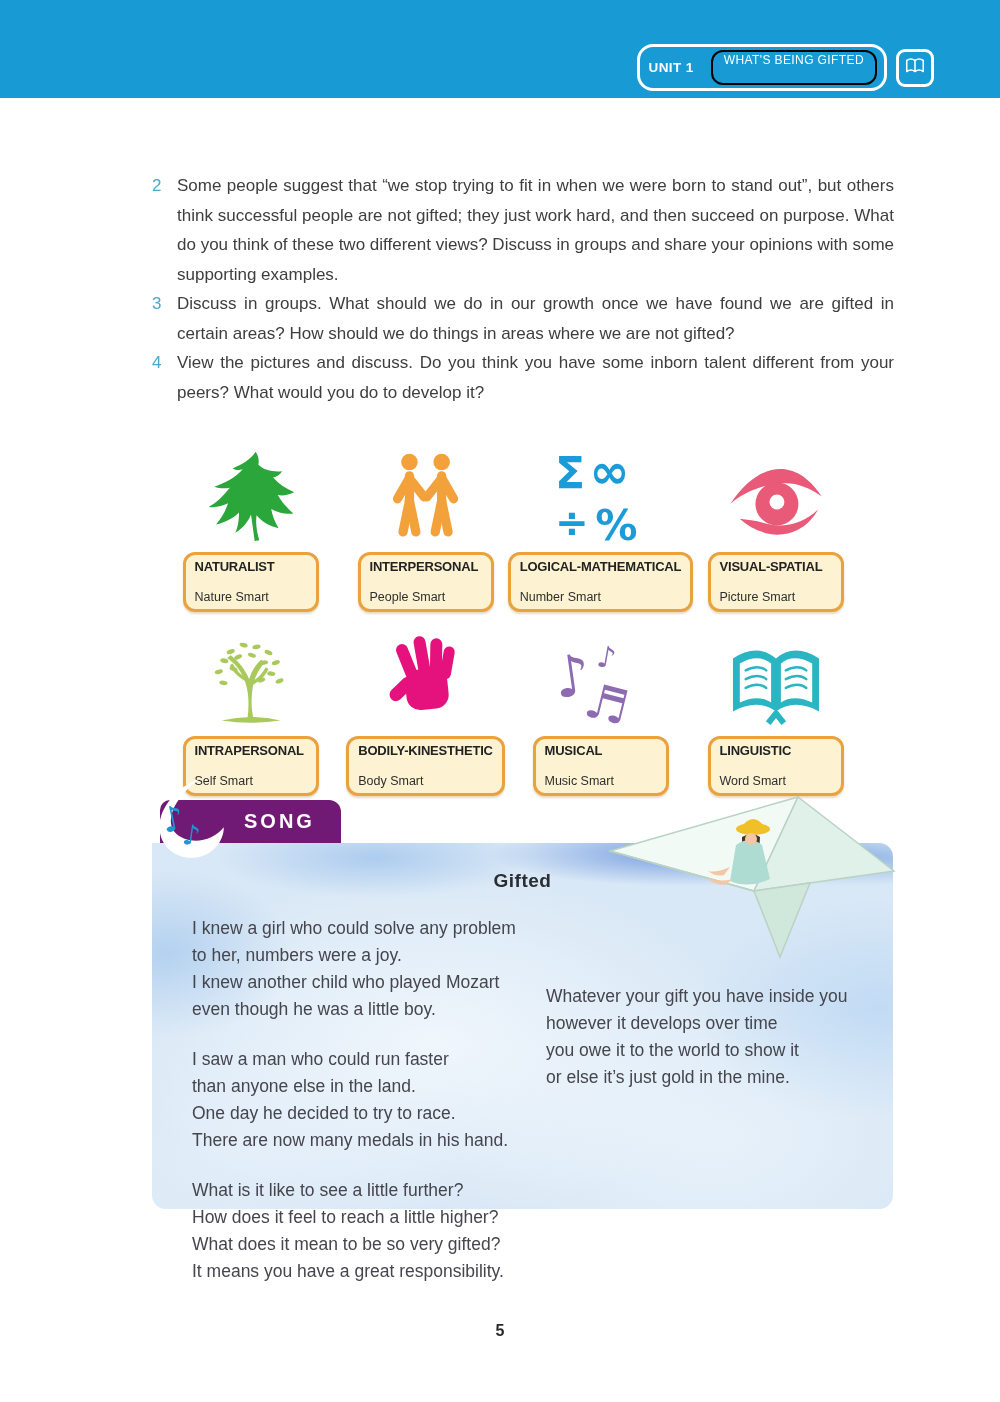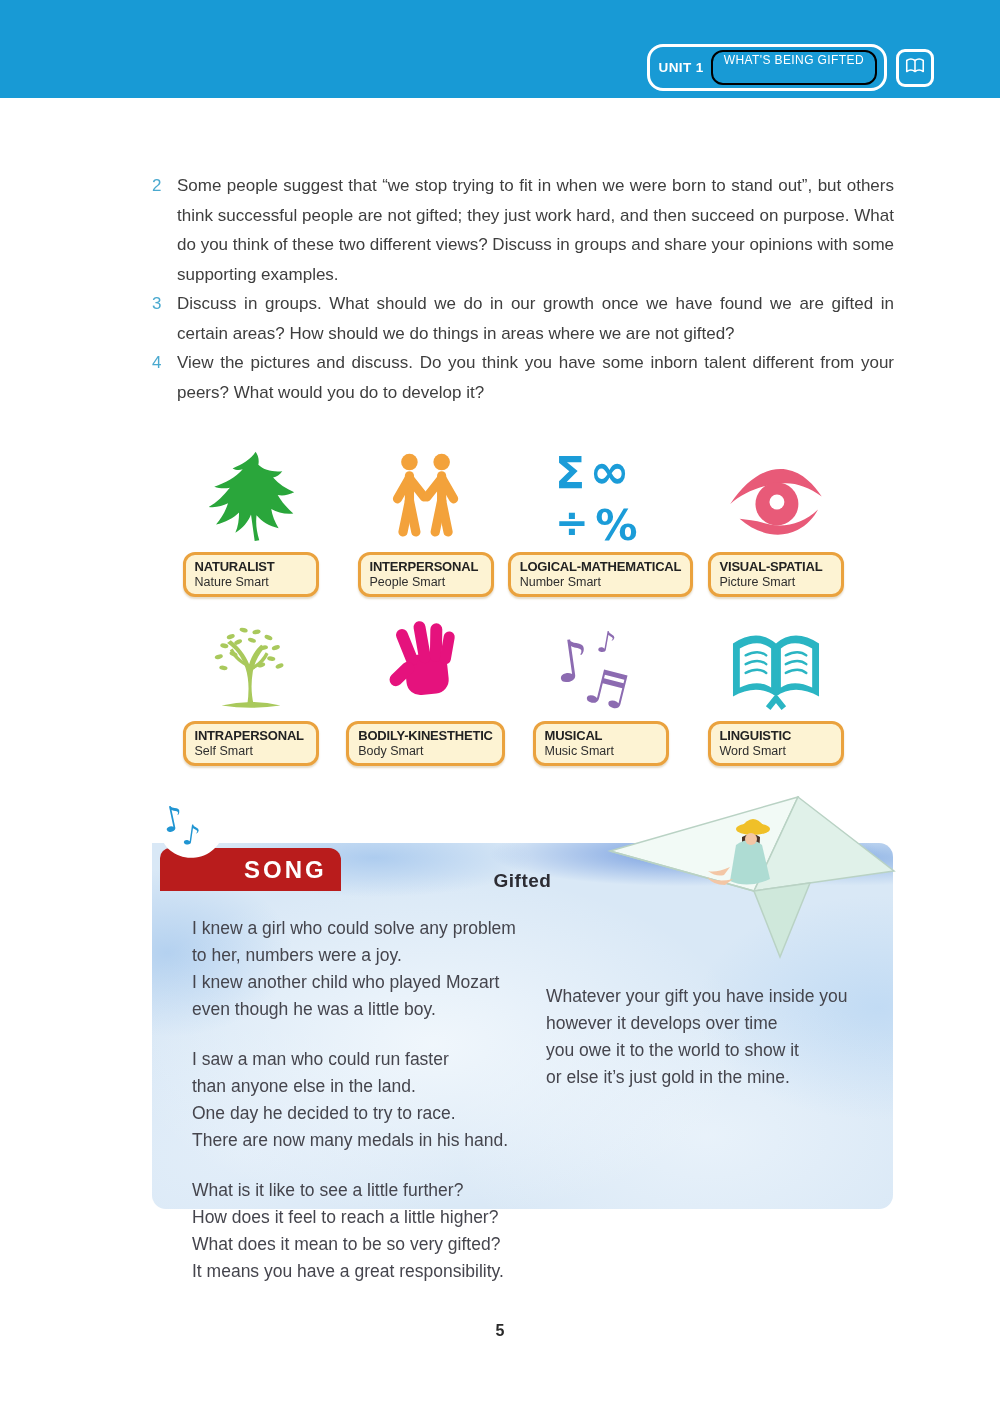--- a/index.html
+++ b/index.html
@@ -2,47 +2,47 @@
 <html><head>
 <meta charset="utf-8">
 <style>
   html,body{margin:0;padding:0;}
   body{width:1000px;height:1402px;position:relative;background:#ffffff;
        font-family:"Liberation Sans",sans-serif;overflow:hidden;}
 
   
   .band{position:absolute;top:0;left:0;width:1000px;height:98px;background:#189ad5;}
   .unit-row{position:absolute;right:66px;bottom:7px;display:flex;align-items:center;gap:9px;}
-  .unit-badge{display:flex;align-items:center;gap:7px;border:3px solid #fff;border-radius:16px;
+  .unit-badge{display:flex;align-items:center;gap:17px;border:3px solid #fff;border-radius:16px;
               padding:3px 7px 3px 9px;color:#fff;}
   .unit-label{font-weight:bold;font-size:13.5px;letter-spacing:.4px;}
   .unit-title{border:2px solid #000000;border-radius:12px;padding:1px 11px 16px;font-size:12px;letter-spacing:.4px;}
   .book-badge{width:32px;height:32px;border:3px solid #fff;border-radius:9px;display:flex;
               align-items:center;justify-content:center;}
 
   
   .questions{position:absolute;top:171px;left:152px;width:742px;color:#3e3e3e;}
   .q-item{display:flex;}
   .q-num{width:25px;flex-shrink:0;font-size:17px;line-height:29.5px;color:#4aa9cf;}
   .q-text{font-size:17px;line-height:29.5px;text-align:justify;}
 
   
   .grid{position:absolute;top:441px;left:163px;width:700px;display:grid;
         grid-template-columns:repeat(4,175px);row-gap:13px;}
   .cell{display:flex;flex-direction:column;align-items:center;}
   .icon-box{height:104px;display:flex;align-items:flex-end;justify-content:center;margin-bottom:7px;}
   .card{background:#fdf3d3;border:3px solid #eaa23e;border-radius:12px;padding:4px 9px 5px;
         text-align:left;min-width:112px;box-shadow:0 2px 2px rgba(150,110,30,.25);}
   .card-title{font-size:13px;font-weight:bold;color:#222;white-space:nowrap;letter-spacing:-.2px;}
-  .card-sub{font-size:12.5px;color:#2e2e2e;margin-top:1px;}
+  .card-sub{font-size:12.5px;color:#2e2e2e;margin-top:16px;}
 
   
-  .song-tab{position:absolute;left:160px;top:800px;width:181px;height:43px;background:#b91c1c;
-            border-radius:10px 12px 0 0;color:#fff;font-weight:bold;font-size:24px;letter-spacing:3px;
-            display:flex;align-items:center;padding-left:84px;box-sizing:border-box;z-index:2;margin-top:48px;}
+  .song-tab{position:absolute;left:160px;top:800px;width:181px;height:43px;background:#701a75;
+            border-radius:10px 12px 0 0;color:#fff;font-weight:bold;font-size:20px;letter-spacing:3px;
+            display:flex;align-items:center;padding-left:84px;box-sizing:border-box;z-index:2;}
   .song-note-badge{position:absolute;left:150px;top:776px;width:82px;height:86px;z-index:3;}
   .song-panel{position:absolute;left:152px;top:843px;width:741px;height:366px;z-index:1;
       border-radius:0 14px 14px 14px;
       background-color:#d9e8f6;
       background-image:
         radial-gradient(ellipse 280px 46px at 72% 3%, rgba(35,95,205,.55), transparent 70%),
         radial-gradient(ellipse 240px 40px at 95% 4%, rgba(80,135,215,.5), transparent 70%),
         radial-gradient(ellipse 220px 55px at 30% 4%, rgba(120,170,230,.45), transparent 72%),
         radial-gradient(ellipse 180px 120px at 2% 30%, rgba(125,175,230,.4), transparent 70%),
         radial-gradient(ellipse 260px 160px at 98% 45%, rgba(150,195,240,.35), transparent 70%),

